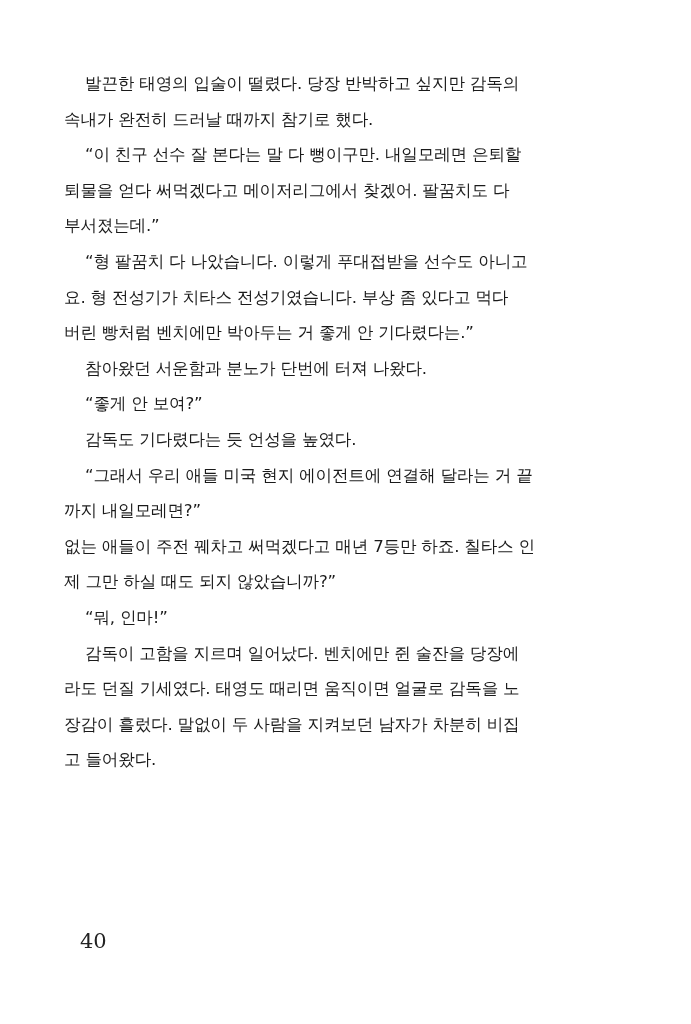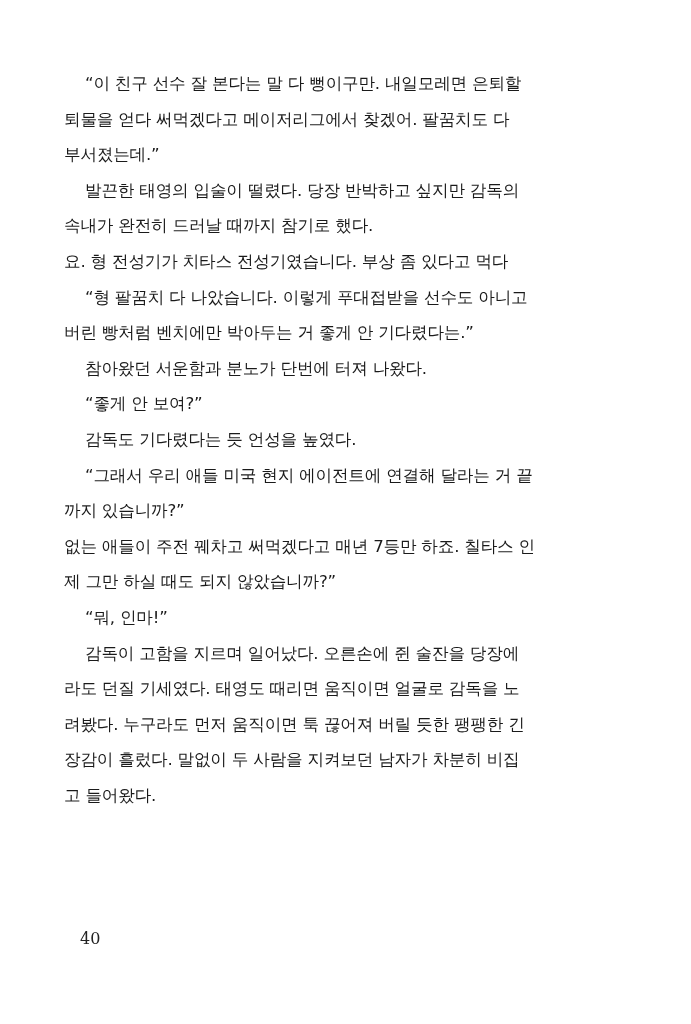--- a/index.html
+++ b/index.html
@@ -36,75 +36,74 @@
       white-space: nowrap;
       height: 35.6px;
     }
     .line.first { padding-left: 21px; }
     .para .line { text-indent: 0; }
     .page-number {
       position: absolute;
       left: 80px;
       top: 929px;
       font-family: "DejaVu Serif", serif;
-      font-size: 16px;
+      font-size: 21px;
       color: #222;
     }
   </style>
 </head>
 <body>
 
 <div class="page-body">
 
   <p class="para">
+    <span class="line first">발끈한 태영의 입술이 떨렸다. 당장 반박하고 싶지만 감독의</span>
+    <span class="line">속내가 완전히 드러날 때까지 참기로 했다.</span>
+  </p>
+
+  <p class="para">
     <span class="line first">“이 친구 선수 잘 본다는 말 다 뻥이구만. 내일모레면 은퇴할</span>
     <span class="line">퇴물을 얻다 써먹겠다고 메이저리그에서 찾겠어. 팔꿈치도 다</span>
     <span class="line">부서졌는데.”</span>
   </p>
 
   <p class="para">
-    <span class="line first">발끈한 태영의 입술이 떨렸다. 당장 반박하고 싶지만 감독의</span>
-    <span class="line">속내가 완전히 드러날 때까지 참기로 했다.</span>
-  </p>
-
-  <p class="para">
+    <span class="line first">“형 팔꿈치 다 나았습니다. 이렇게 푸대접받을 선수도 아니고</span>
     <span class="line">요. 형 전성기가 치타스 전성기였습니다. 부상 좀 있다고 먹다</span>
-    <span class="line first">“형 팔꿈치 다 나았습니다. 이렇게 푸대접받을 선수도 아니고</span>
     <span class="line">버린 빵처럼 벤치에만 박아두는 거 좋게 안 기다렸다는.”</span>
   </p>
 
   <p class="para">
     <span class="line first">참아왔던 서운함과 분노가 단번에 터져 나왔다.</span>
   </p>
 
   <p class="para">
     <span class="line first">“좋게 안 보여?”</span>
   </p>
 
   <p class="para">
     <span class="line first">감독도 기다렸다는 듯 언성을 높였다.</span>
   </p>
 
   <p class="para">
     <span class="line first">“그래서 우리 애들 미국 현지 에이전트에 연결해 달라는 거 끝</span>
-    <span class="line">까지 있습니까?”</span>
+    <span class="line">까지 내일모레면?”</span>
   </p>
 
   <p class="para">
     <span class="line">없는 애들이 주전 꿰차고 써먹겠다고 매년 7등만 하죠. 칠타스 인</span>
     <span class="line">제 그만 하실 때도 되지 않았습니까?”</span>
   </p>
 
   <p class="para">
     <span class="line first">“뭐, 인마!”</span>
   </p>
 
   <p class="para">
-    <span class="line first">감독이 고함을 지르며 일어났다. 오른손에 쥔 술잔을 당장에</span>
+    <span class="line first">감독이 고함을 지르며 일어났다. 벤치에만 쥔 술잔을 당장에</span>
     <span class="line">라도 던질 기세였다. 태영도 때리면 움직이면 얼굴로 감독을 노</span>
-    <span class="line">려봤다. 누구라도 먼저 움직이면 툭 끊어져 버릴 듯한 팽팽한 긴</span>
     <span class="line">장감이 흘렀다. 말없이 두 사람을 지켜보던 남자가 차분히 비집</span>
     <span class="line">고 들어왔다.</span>
   </p>
 
 </div>
 
 <div class="page-number">40</div>
 
 </body></html>

